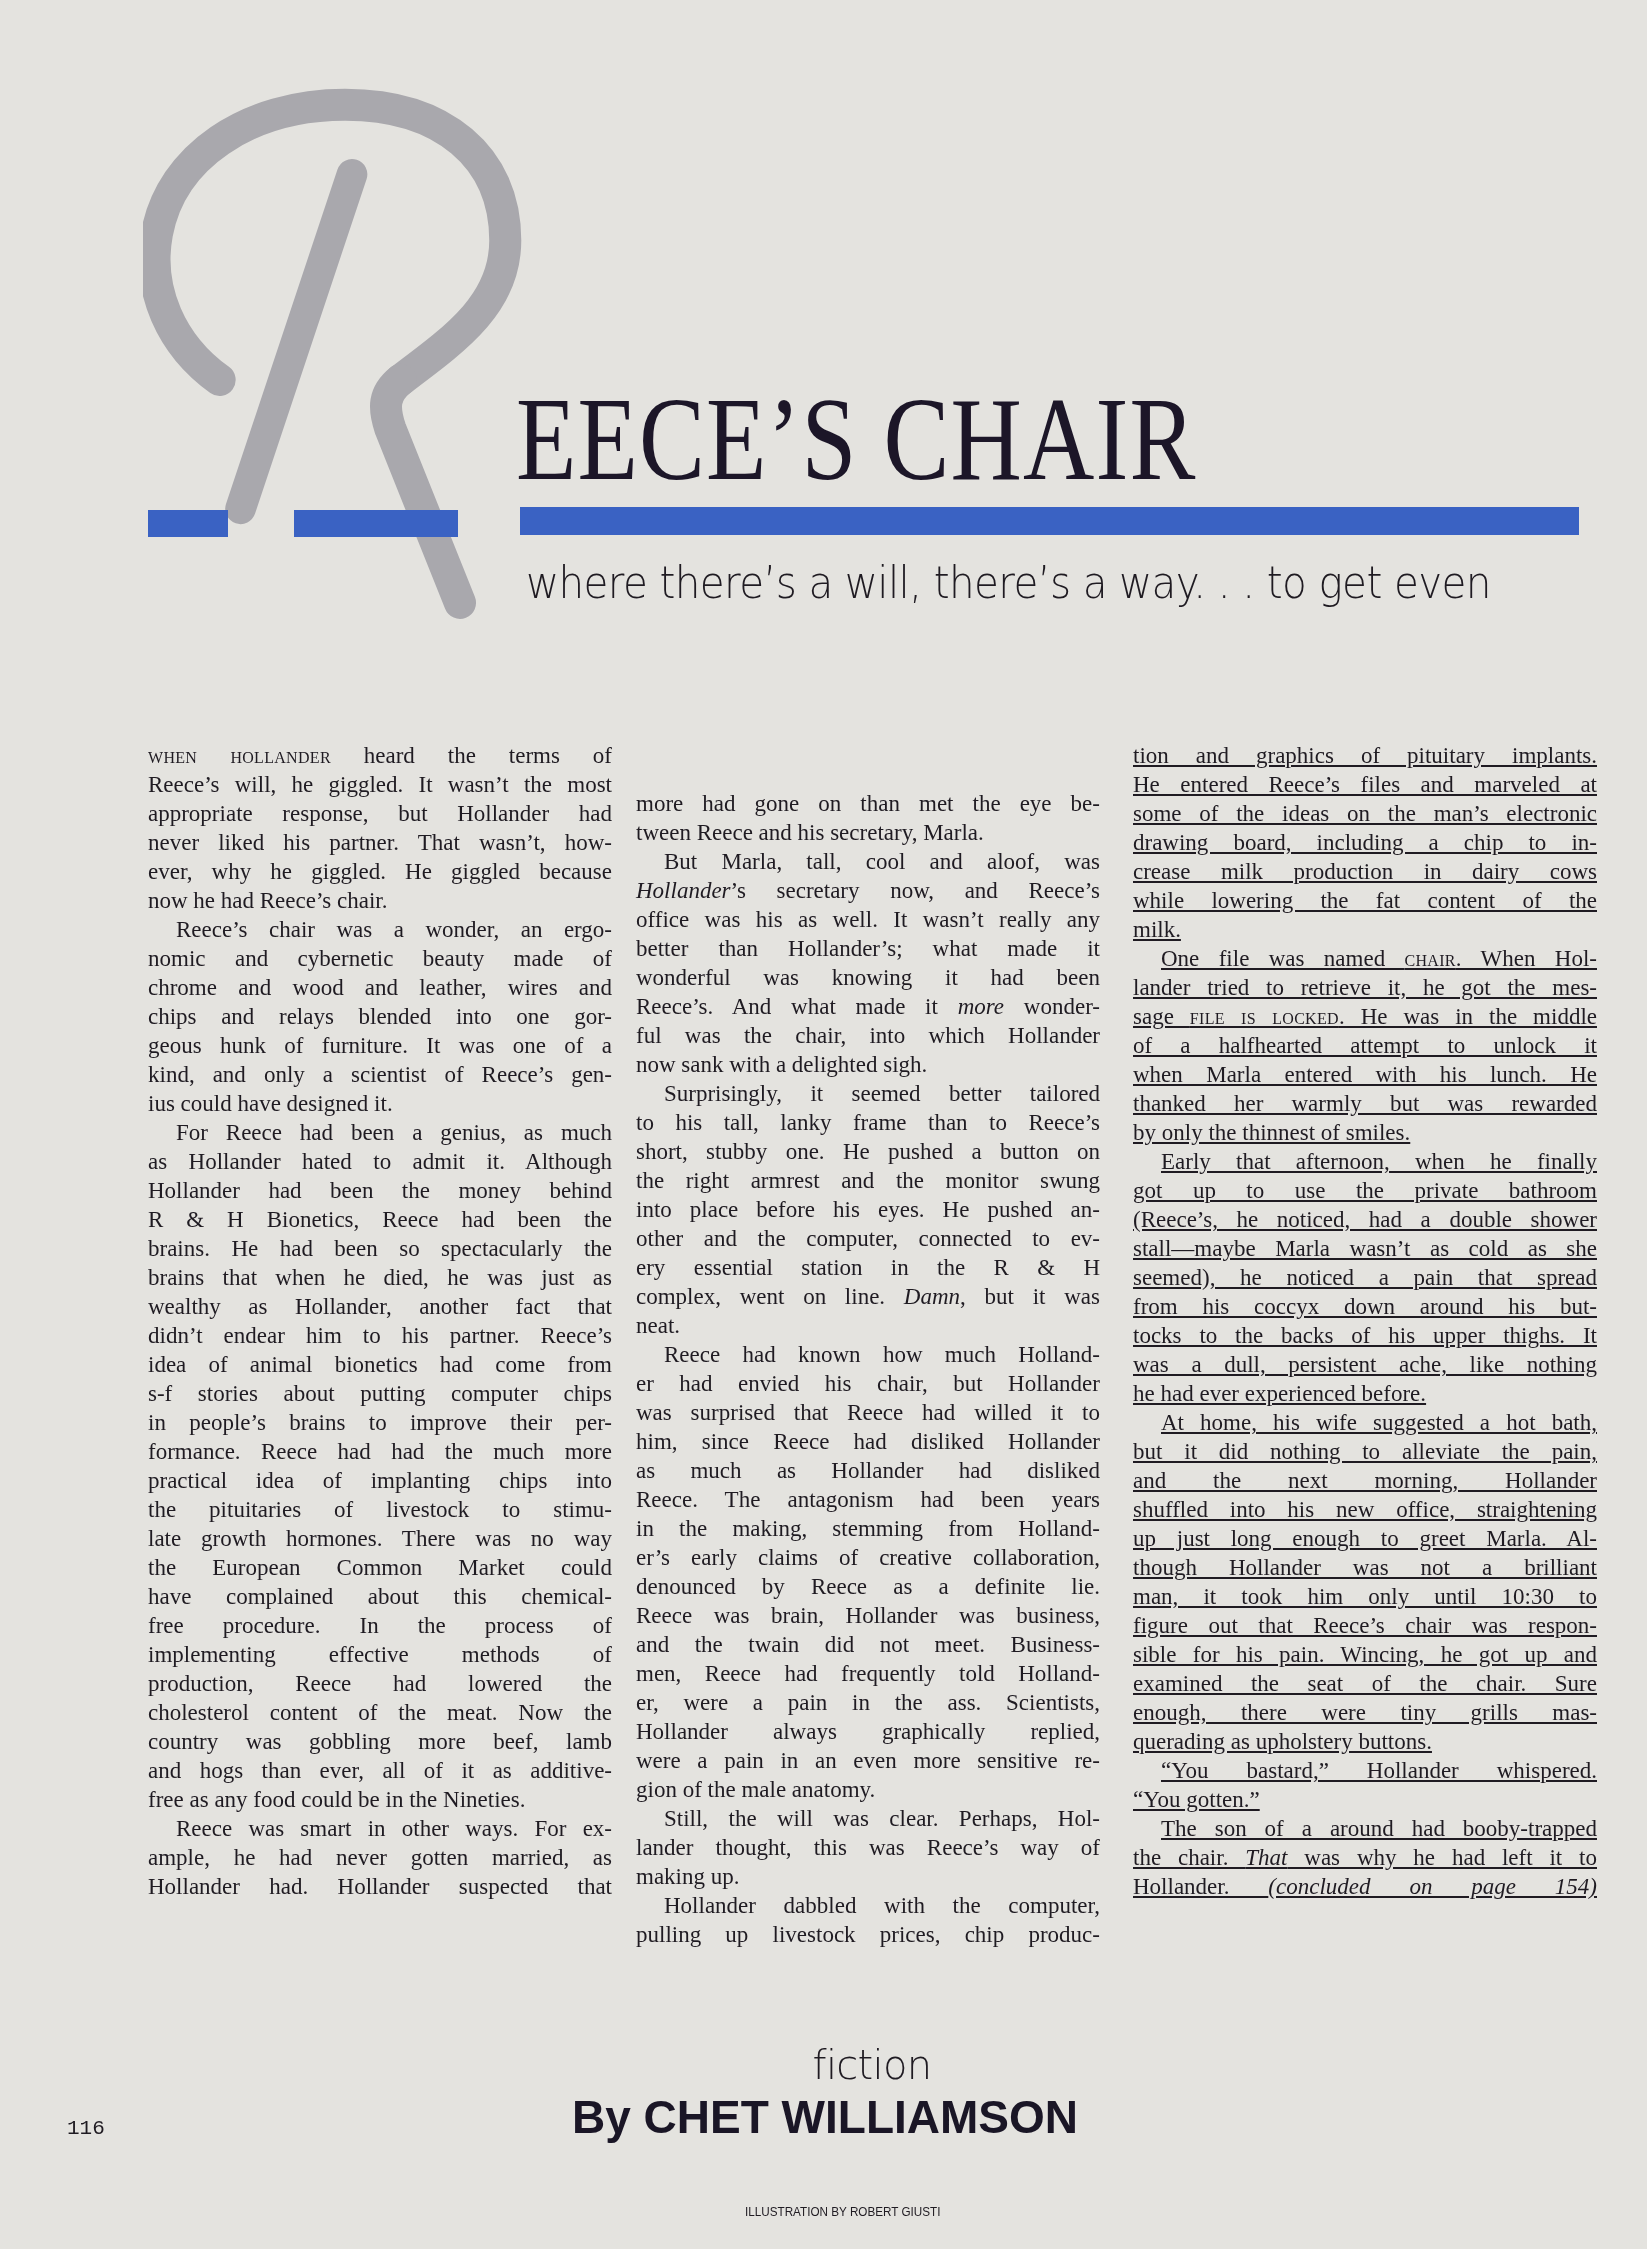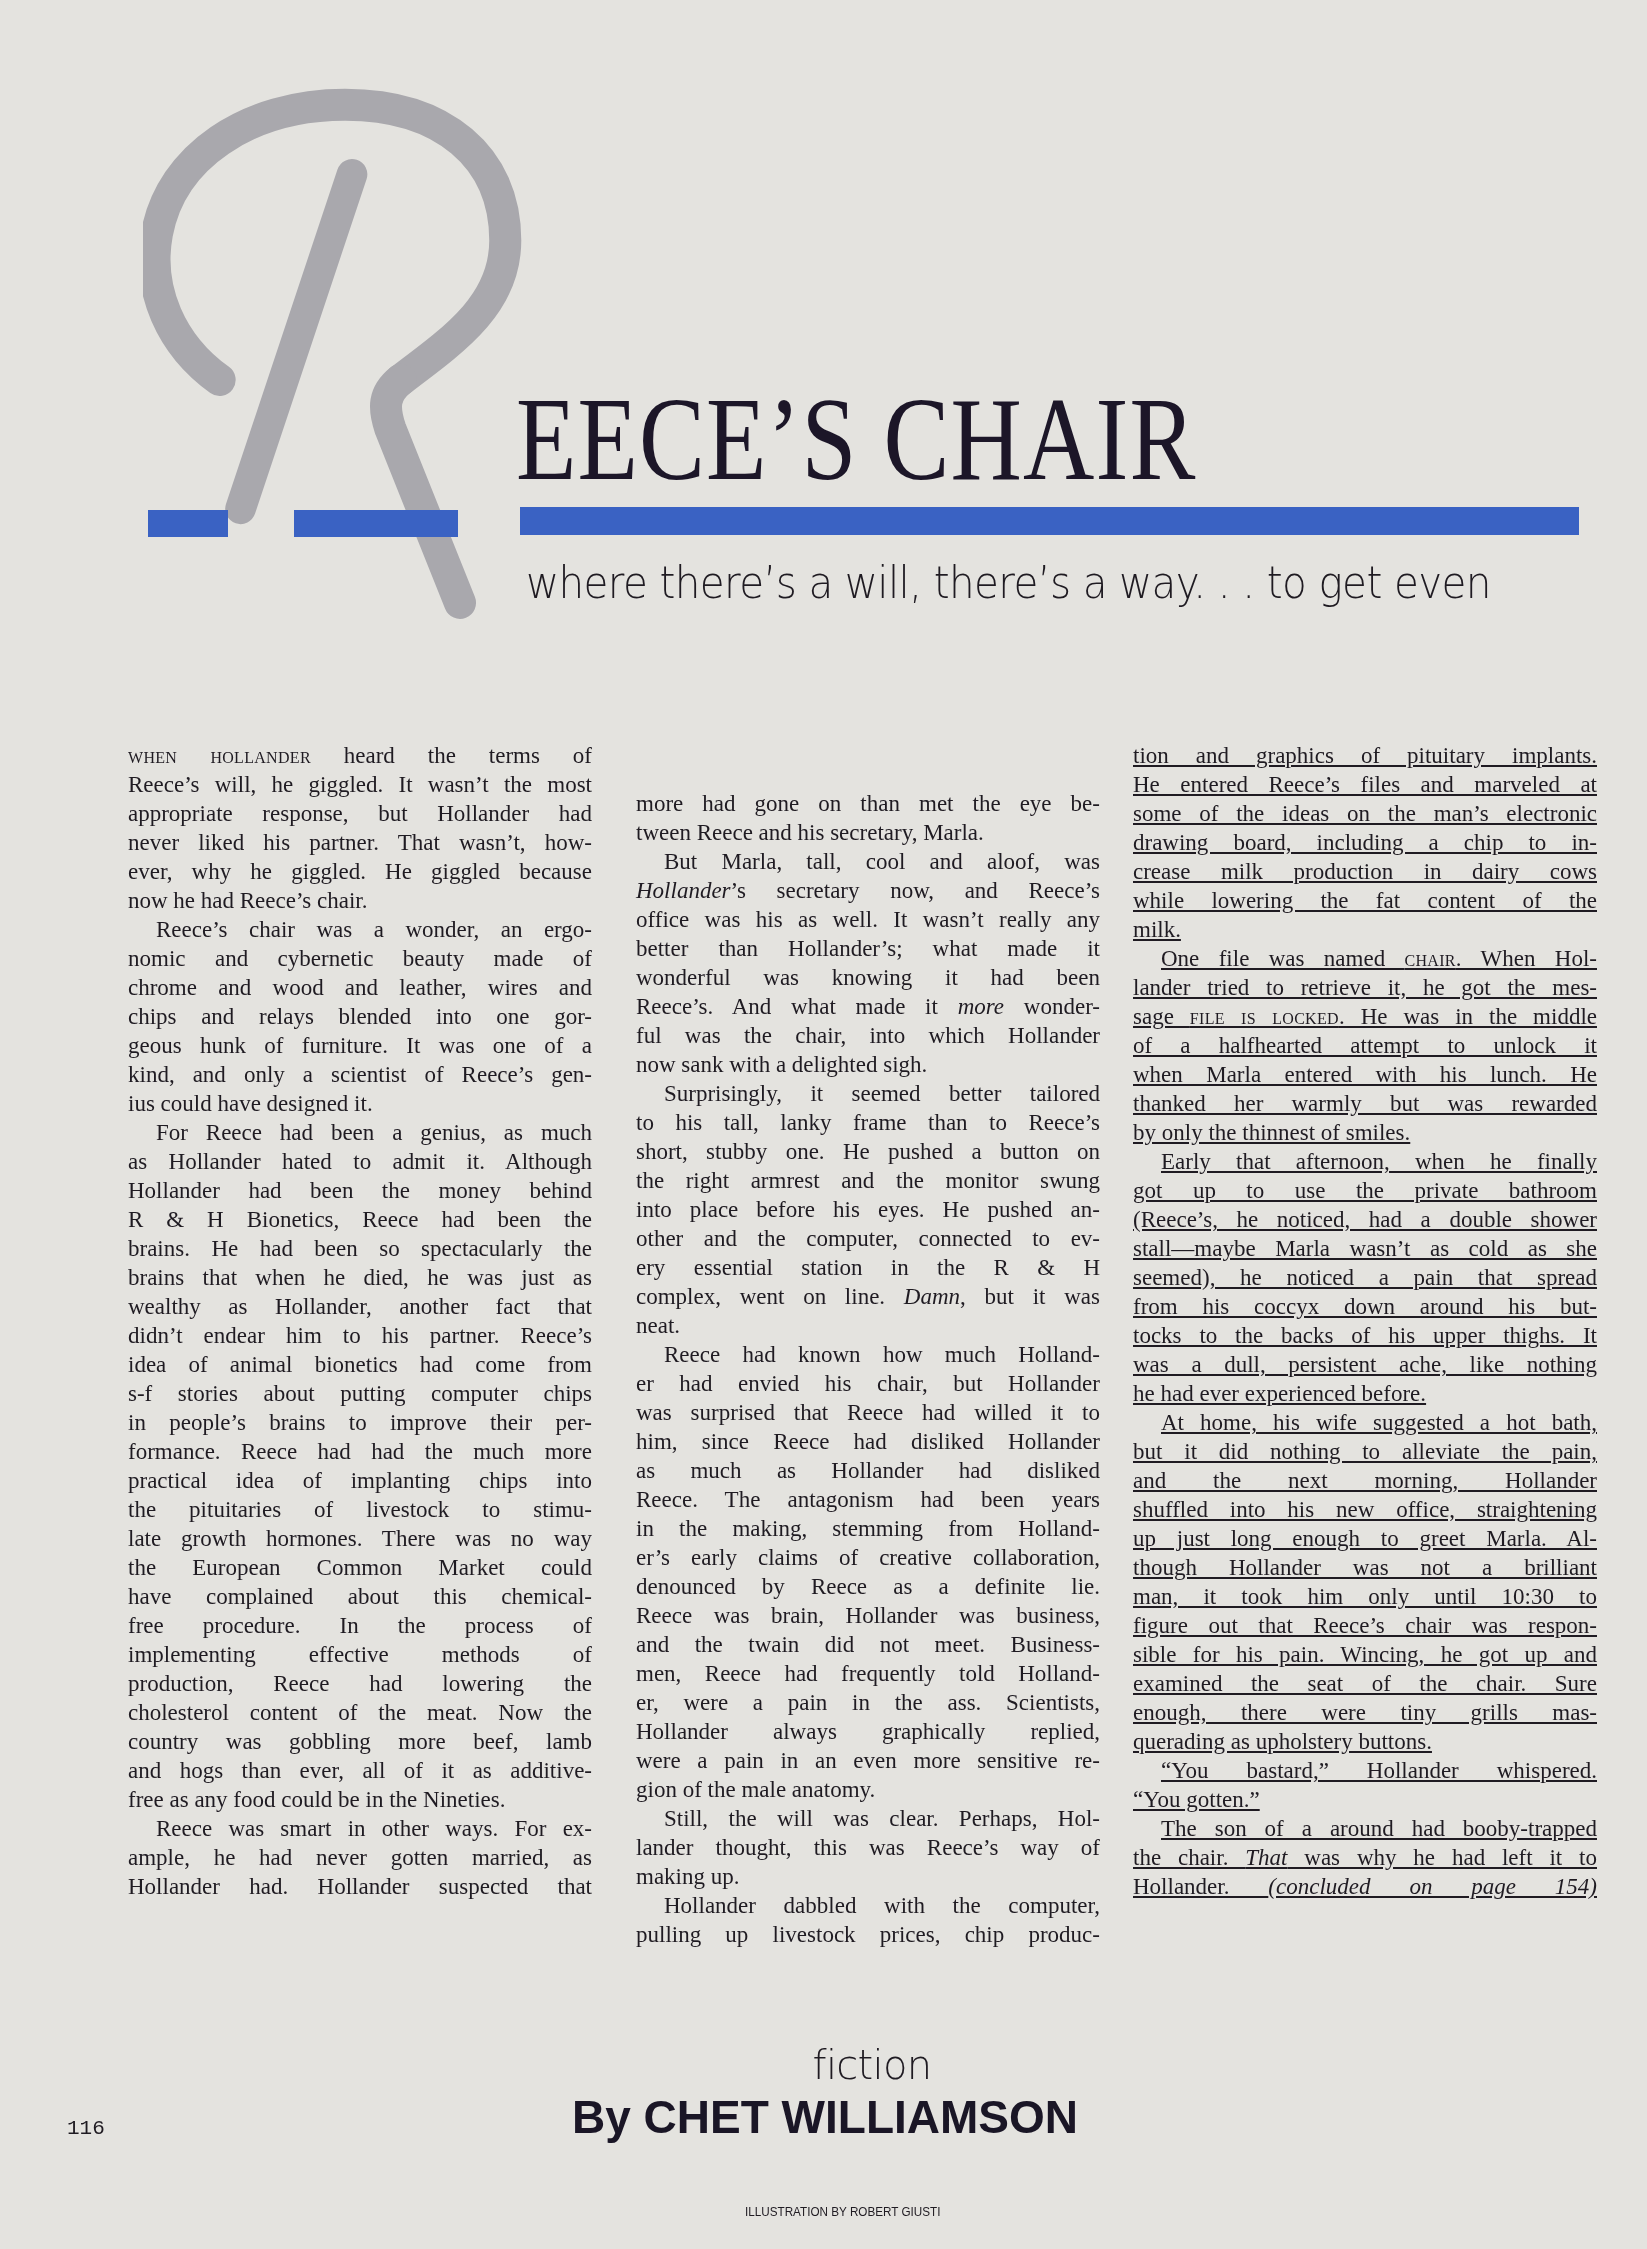--- a/index.html
+++ b/index.html
@@ -35,21 +35,21 @@
     white-space: nowrap;
   }
 
   
   .col {
     position: absolute; top: 741px; width: 464px;
     font-size: 23px; line-height: 29px;
     text-align: justify; hyphens: none;
     color: #1f1b22;
   }
-  .col-1 { left: 128px; }
+  .col-1 { left: 148px; }
   .col-2 { left: 636px; margin-top: 48px; }
   .col-3 { left: 1133px; text-decoration: underline; }
   .line { display: block; text-align: justify; text-align-last: justify; white-space: nowrap; }
   .line.last { text-align-last: left; }
   .line.indent { padding-left: 28px; }
   .sc { font-variant: small-caps; text-transform: lowercase; letter-spacing: 0.3px; }
   em { font-style: italic; }
 
   
   .fiction {
@@ -123,21 +123,21 @@
       <span class="line"><span>s-f stories about putting computer chips</span></span>
       <span class="line"><span>in people’s brains to improve their per-</span></span>
       <span class="line"><span>formance. Reece had had the much more</span></span>
       <span class="line"><span>practical idea of implanting chips into</span></span>
       <span class="line"><span>the pituitaries of livestock to stimu-</span></span>
       <span class="line"><span>late growth hormones. There was no way</span></span>
       <span class="line"><span>the European Common Market could</span></span>
       <span class="line"><span>have complained about this chemical-</span></span>
       <span class="line"><span>free procedure. In the process of</span></span>
       <span class="line"><span>implementing effective methods of</span></span>
-      <span class="line"><span>production, Reece had lowering the</span></span>
+      <span class="line"><span>production, Reece had lowered the</span></span>
       <span class="line"><span>cholesterol content of the meat. Now the</span></span>
       <span class="line"><span>country was gobbling more beef, lamb</span></span>
       <span class="line"><span>and hogs than ever, all of it as additive-</span></span>
       <span class="line last"><span>free as any food could be in the Nineties.</span></span>
       <span class="line indent"><span>Reece was smart in other ways. For ex-</span></span>
       <span class="line"><span>ample, he had never gotten married, as</span></span>
       <span class="line"><span>Hollander had. Hollander suspected that</span></span>
     </div>
   <div class="col col-2">
       <span class="line"><span>more had gone on than met the eye be-</span></span>

